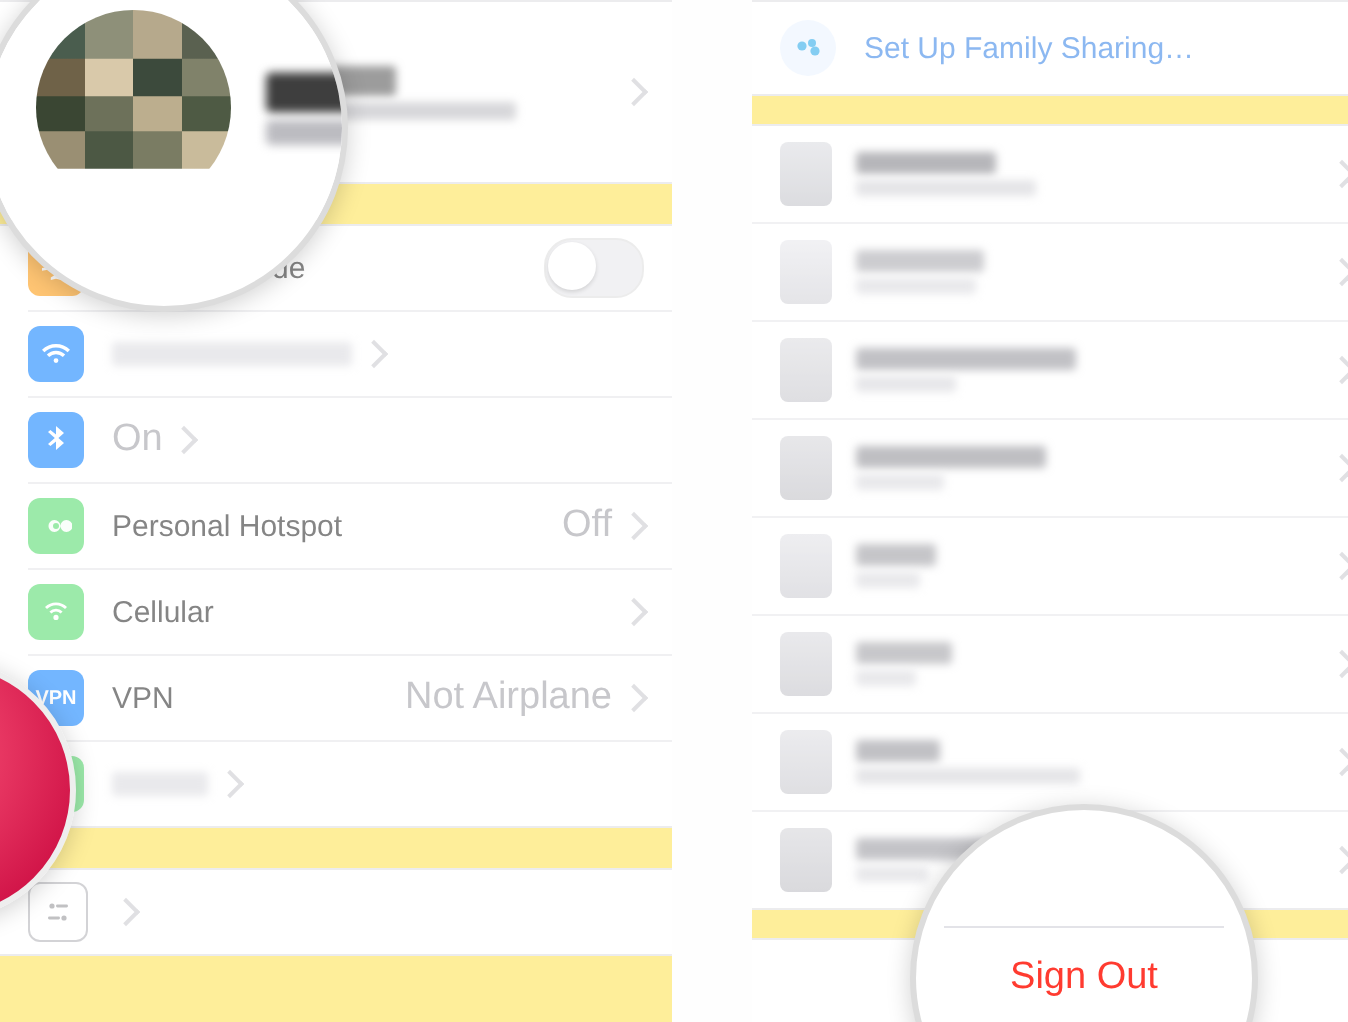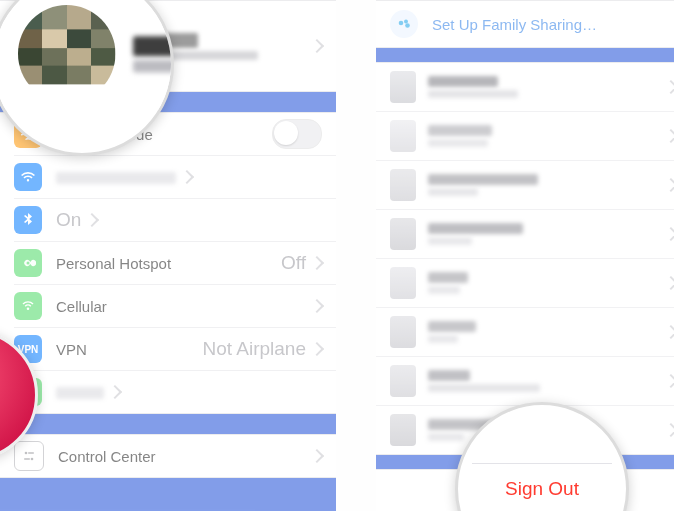--- a/index.html
+++ b/index.html
@@ -19,21 +19,21 @@
     background: rgba(255,255,255,0.45);
     pointer-events: none;
     z-index: 5;
   }
 
   
   .panel {
     position: absolute;
     top: 0;
     bottom: 0;
-    background: #1d4ed8;
+    background: #fde047;
     overflow: hidden;
   }
   .panel-left { left: 0; width: 336px; }
   .panel-right { left: 376px; width: 298px; }
 
   
   .section {
     background: #ffffff;
     border-top: 1px solid #dcdce0;
     border-bottom: 1px solid #dcdce0;
@@ -261,21 +261,20 @@
       <div class="icon ic-control">
         <svg width="16" height="16" viewBox="0 0 16 16">
             <g fill="#8e8e93">
               <circle cx="5" cy="5" r="1.3"></circle>
               <rect x="7" y="4.3" width="6" height="1.4" rx=".7"></rect>
               <circle cx="11" cy="11" r="1.3"></circle>
               <rect x="3" y="10.3" width="6" height="1.4" rx=".7"></rect>
             </g>
           </svg>
       </div>
-      <span class="label">Control Center</span>
       <span class="chevron"></span>
     </div>
 
   </div>
 
 </div>
 
 <div class="panel panel-right">
 
   <div class="section" style="margin-top:0;margin-bottom:14px;">

